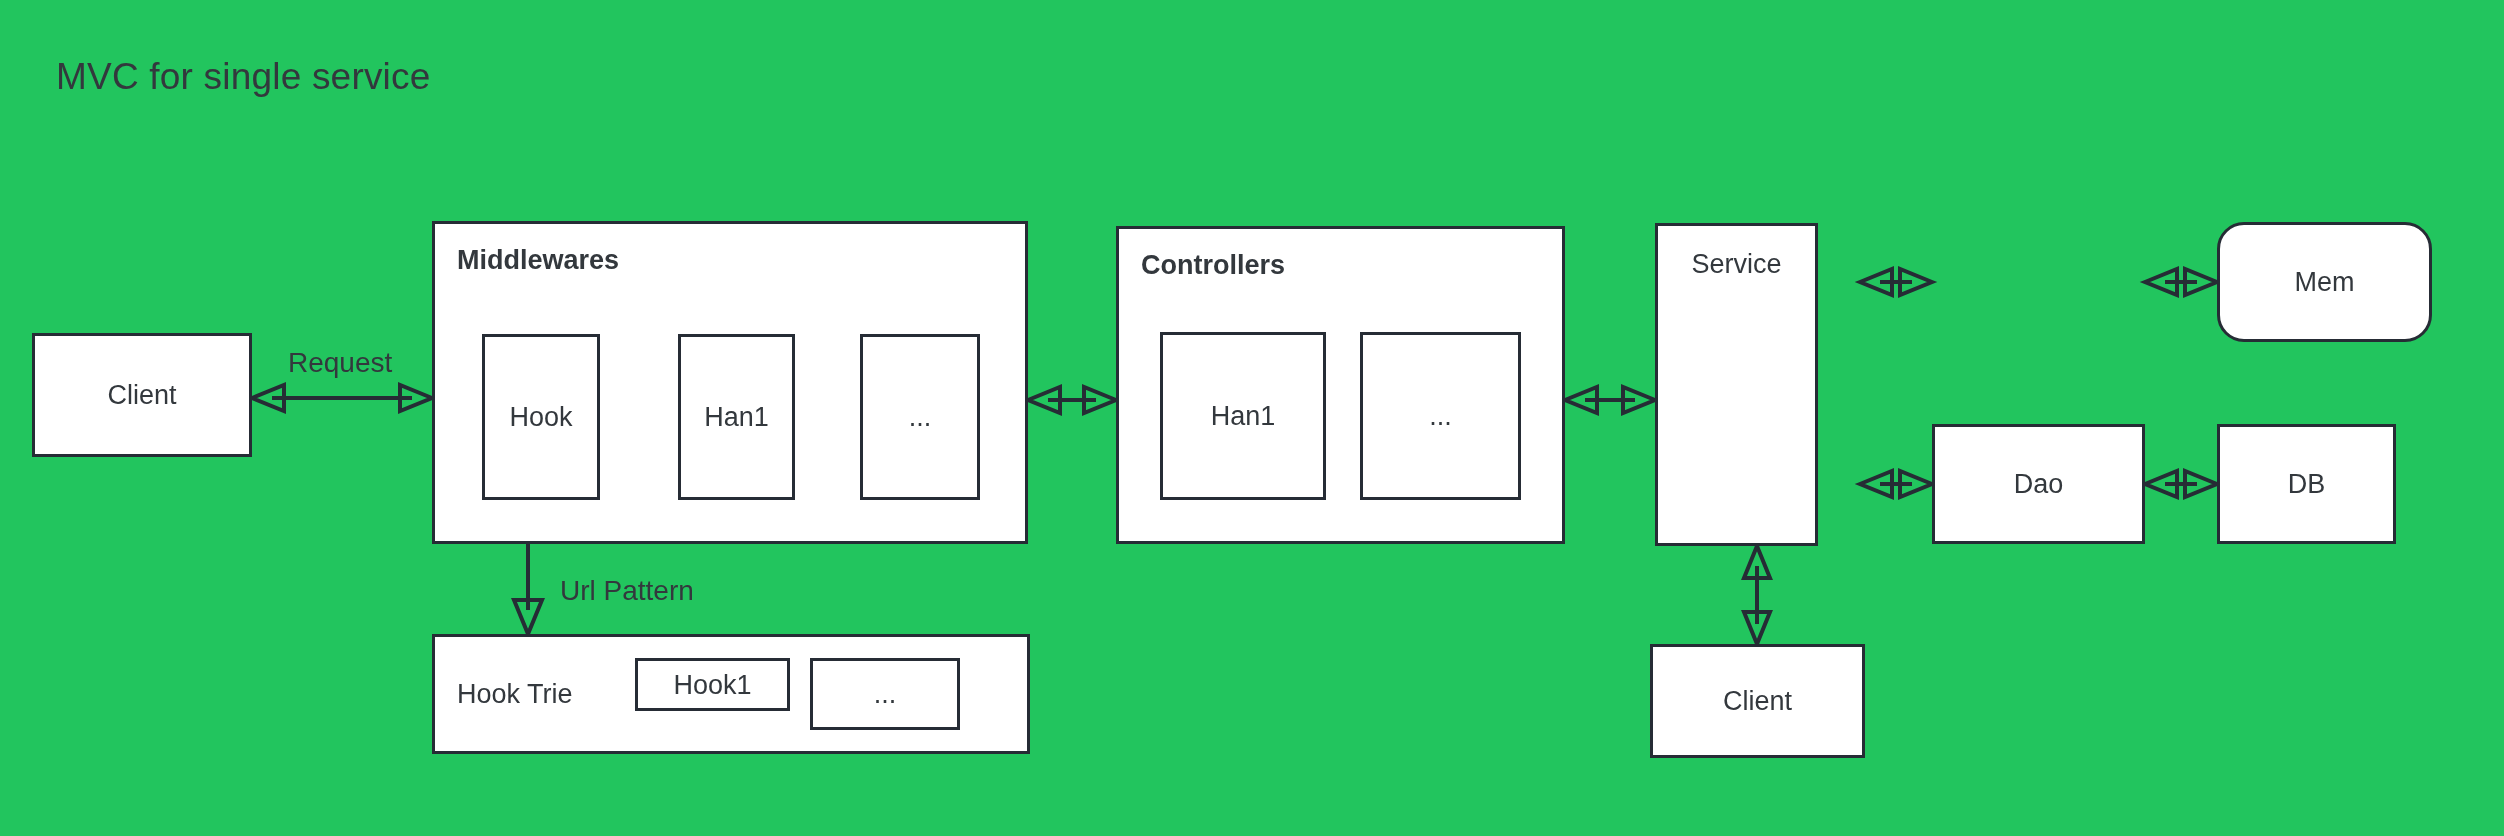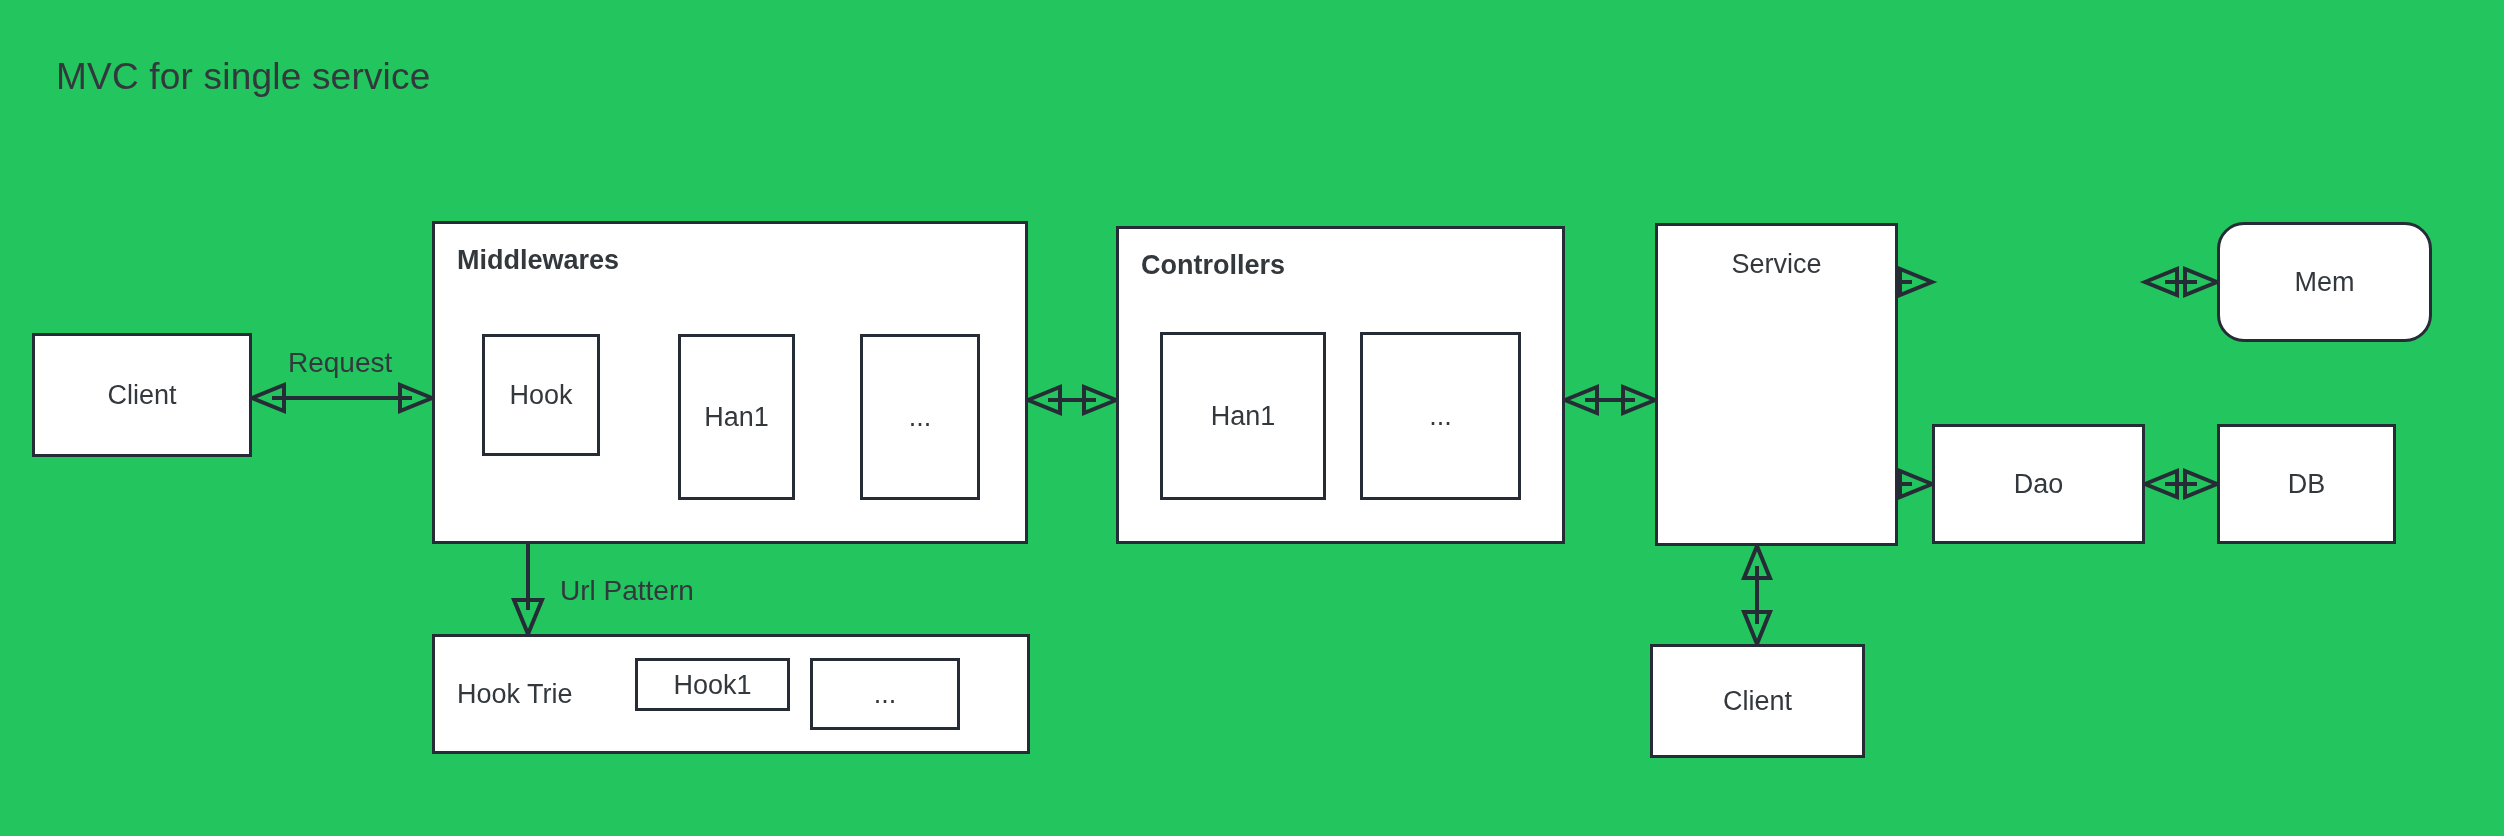--- a/index.html
+++ b/index.html
@@ -179,21 +179,21 @@
   <div class="edge-label" style="left:560px; top:576px;">Url Pattern</div>
 
   <div class="box" style="left:32px; top:333px; width:220px; height:124px;">
     <div class="box-label lbl-center">Client</div>
   </div>
 
   <div class="box" style="left:432px; top:221px; width:596px; height:323px;">
     <div class="box-label lbl-heading">Middlewares</div>
   </div>
 
-  <div class="box" style="left:482px; top:334px; width:118px; height:122px;">
+  <div class="box" style="left:482px; top:334px; width:118px; height:166px;">
     <div class="box-label lbl-center">Hook</div>
   </div>
   <div class="box" style="left:678px; top:334px; width:117px; height:166px;">
     <div class="box-label lbl-center">Han1</div>
   </div>
   <div class="box" style="left:860px; top:334px; width:120px; height:166px;">
     <div class="box-label lbl-center">...</div>
   </div>
 
   <div class="box" style="left:432px; top:634px; width:598px; height:120px;">
@@ -209,21 +209,21 @@
   <div class="box" style="left:1116px; top:226px; width:449px; height:318px;padding-left:20px;">
     <div class="box-label lbl-heading">Controllers</div>
   </div>
   <div class="box" style="left:1160px; top:332px; width:166px; height:168px;">
     <div class="box-label lbl-center">Han1</div>
   </div>
   <div class="box" style="left:1360px; top:332px; width:161px; height:168px;">
     <div class="box-label lbl-center">...</div>
   </div>
 
-  <div class="box" style="left:1655px; top:223px; width:243px; height:323px;">
+  <div class="box" style="left:1655px; top:223px; width:163px; height:323px;">
     <div class="box-label lbl-top-center">Service</div>
   </div>
 
 
   <div class="box" style="left:2217px; top:222px; width:215px; height:120px;border-radius:27px;">
     <div class="box-label lbl-center">Mem</div>
   </div>
 
   <div class="box" style="left:1932px; top:424px; width:213px; height:120px;">
     <div class="box-label lbl-center">Dao</div>

